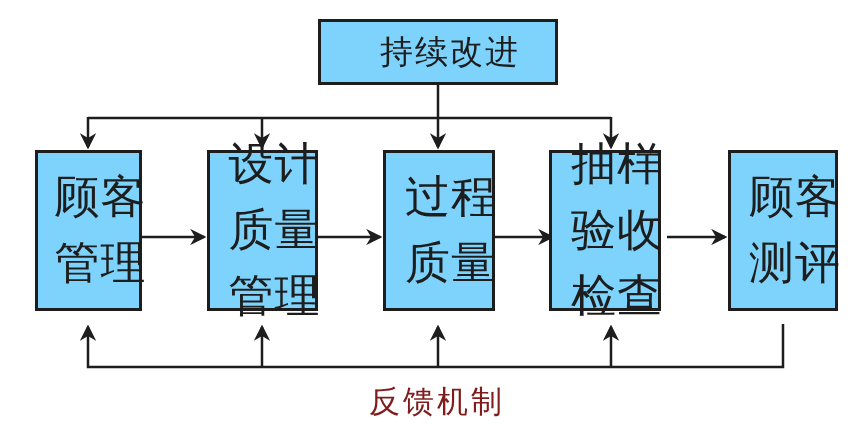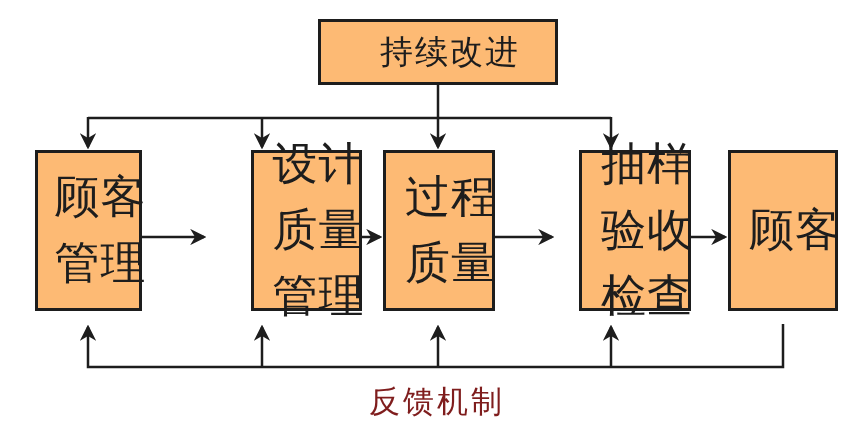--- a/index.html
+++ b/index.html
@@ -19,21 +19,21 @@
     position: absolute;
     left: 0;
     top: 0;
     width: 861px;
     height: 424px;
   }
   .box {
     position: absolute;
     box-sizing: border-box;
     border: 3px solid #1d1d1d;
-    background: #fdba74;
+    background: #7dd3fc;
     color: #1d1d1d;
     display: flex;
     flex-direction: column;
     align-items: center;
     justify-content: center;
     text-align: center;
     padding-left: 24px;
   }
   .top-box {
     left: 318px;
@@ -103,36 +103,37 @@
 
   <div class="box top-box">
     <span>持续改进</span>
   </div>
 
   <div class="box proc" style="left:35px; width:107px;">
     <div class="bline">顾客</div>
     <div class="bline">管理</div>
   </div>
 
-  <div class="box proc" style="left:207px; width:111px;margin-left:44px;">
+  <div class="box proc" style="left:207px; width:111px;">
     <div class="bline">设计</div>
     <div class="bline">质量</div>
     <div class="bline">管理</div>
   </div>
 
   <div class="box proc" style="left:383px; width:112px;">
     <div class="bline">过程</div>
     <div class="bline">质量</div>
   </div>
 
-  <div class="box proc" style="left:579px; width:112px;text-align:right;">
+  <div class="box proc" style="left:549px; width:112px;text-align:right;">
     <div class="bline">抽样</div>
     <div class="bline">验收</div>
     <div class="bline">检查</div>
   </div>
 
   <div class="box proc" style="left:728px; width:110px;">
     <div class="bline">顾客</div>
+    <div class="bline">测评</div>
   </div>
 
   <div class="feedback-label">反馈机制</div>
 
 </div>
 
 </body></html>

